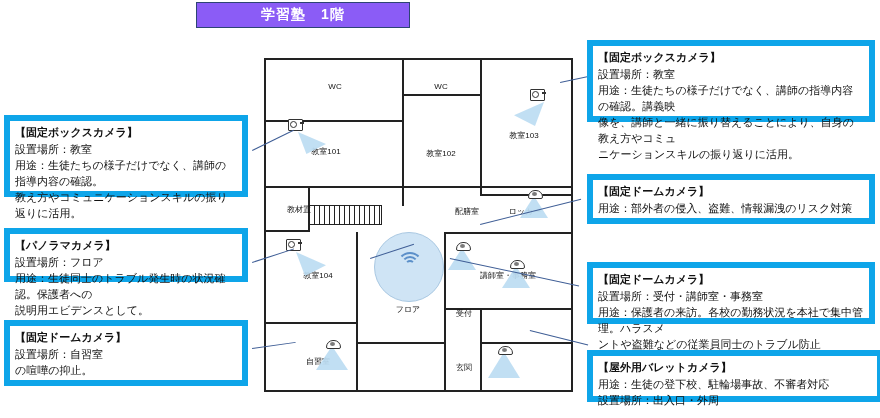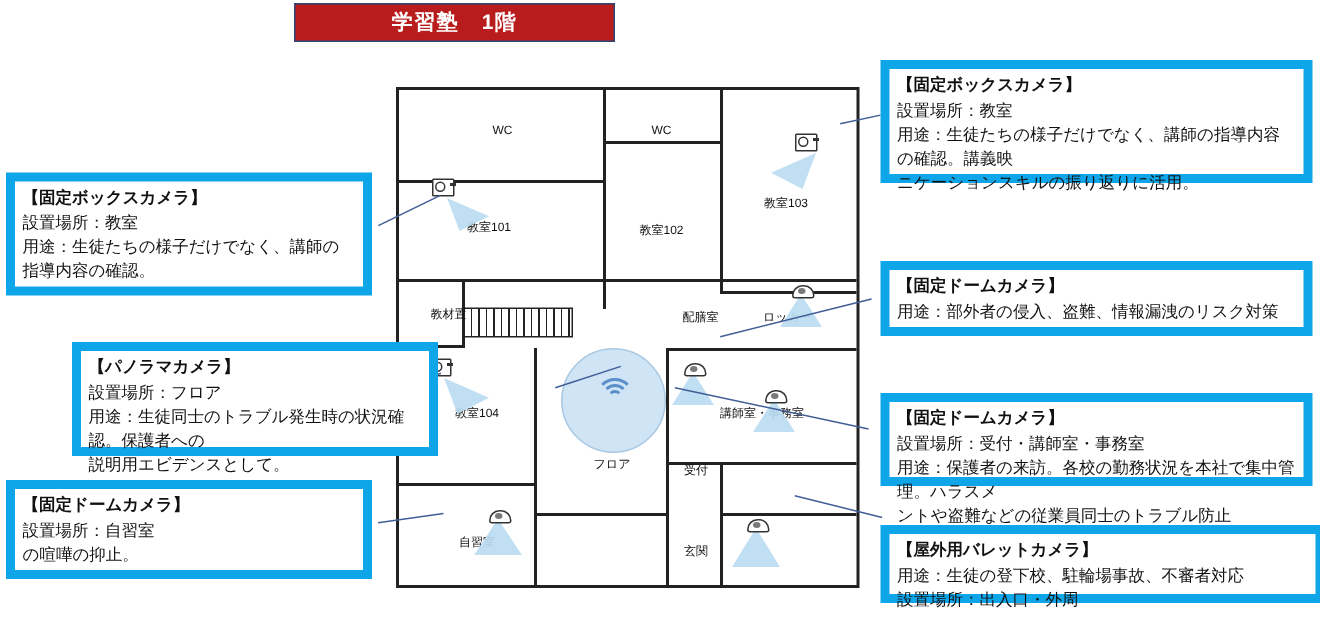--- a/index.html
+++ b/index.html
@@ -4,21 +4,21 @@
 <style>
   html,body{margin:0;padding:0;}
   body{
     width:880px;height:418px;background:#ffffff;position:relative;
     font-family:"Liberation Sans","DejaVu Sans",sans-serif;
     overflow:hidden;
   }
   
   #title-banner{
     position:absolute;left:196px;top:2px;width:212px;height:24px;
-    background:#b91c1c;border:1px solid #2d4474;
+    background:#8b5cf6;border:1px solid #2d4474;
     color:#ffffff;font-size:14px;font-weight:bold;
     display:flex;align-items:center;justify-content:center;
     letter-spacing:1px;
   }
   
   #floorplan{
     position:absolute;left:264px;top:58px;width:305px;height:330px;
     border:2px solid #222;background:#fff;
   }
   .wall{position:absolute;background:#222;}
@@ -182,39 +182,41 @@
 <div class="lead" style="left:370px;top:258px;width:46px;transform:rotate(-18deg);"></div>
 <div class="lead" style="left:450px;top:258px;width:132px;transform:rotate(12deg);"></div>
 <div class="lead" style="left:480px;top:224px;width:104px;transform:rotate(-14deg);"></div>
 <div class="lead" style="left:530px;top:330px;width:60px;transform:rotate(14deg);"></div>
 <div class="lead" style="left:560px;top:82px;width:30px;transform:rotate(-12deg);"></div>
 
 <div class="callout" style="left:4px;top:115px;width:244px;height:82px;">
   <div class="hd">【固定ボックスカメラ】</div>
   <p class="ln">設置場所：教室</p>
   <p class="ln">用途：生徒たちの様子だけでなく、講師の指導内容の確認。</p>
-</div>
-
-<div class="callout" style="left:4px;top:228px;width:244px;height:76px;margin-left:44px;">
+  <p class="ln">教え方やコミュニケーションスキルの振り返りに活用。</p>
+</div>
+
+<div class="callout" style="left:4px;top:228px;width:244px;height:54px;">
   <div class="hd">【パノラマカメラ】</div>
   <p class="ln">設置場所：フロア</p>
   <p class="ln">用途：生徒同士のトラブル発生時の状況確認。保護者への</p>
   <p class="ln">説明用エビデンスとして。</p>
 </div>
 
 <div class="callout" style="left:4px;top:320px;width:244px;height:66px;">
   <div class="hd">【固定ドームカメラ】</div>
   <p class="ln">設置場所：自習室</p>
   <p class="ln">の喧嘩の抑止。</p>
 </div>
 
 <div class="callout" style="left:587px;top:40px;width:288px;height:82px;">
   <div class="hd">【固定ボックスカメラ】</div>
   <p class="ln">設置場所：教室</p>
   <p class="ln">用途：生徒たちの様子だけでなく、講師の指導内容の確認。講義映</p>
+  <p class="ln">像を、講師と一緒に振り替えることにより、自身の教え方やコミュ</p>
   <p class="ln">ニケーションスキルの振り返りに活用。</p>
 </div>
 
 <div class="callout" style="left:587px;top:174px;width:288px;height:50px;">
   <div class="hd">【固定ドームカメラ】</div>
   <p class="ln">用途：部外者の侵入、盗難、情報漏洩のリスク対策</p>
 </div>
 
 <div class="callout" style="left:587px;top:262px;width:288px;height:62px;">
   <div class="hd">【固定ドームカメラ】</div>

